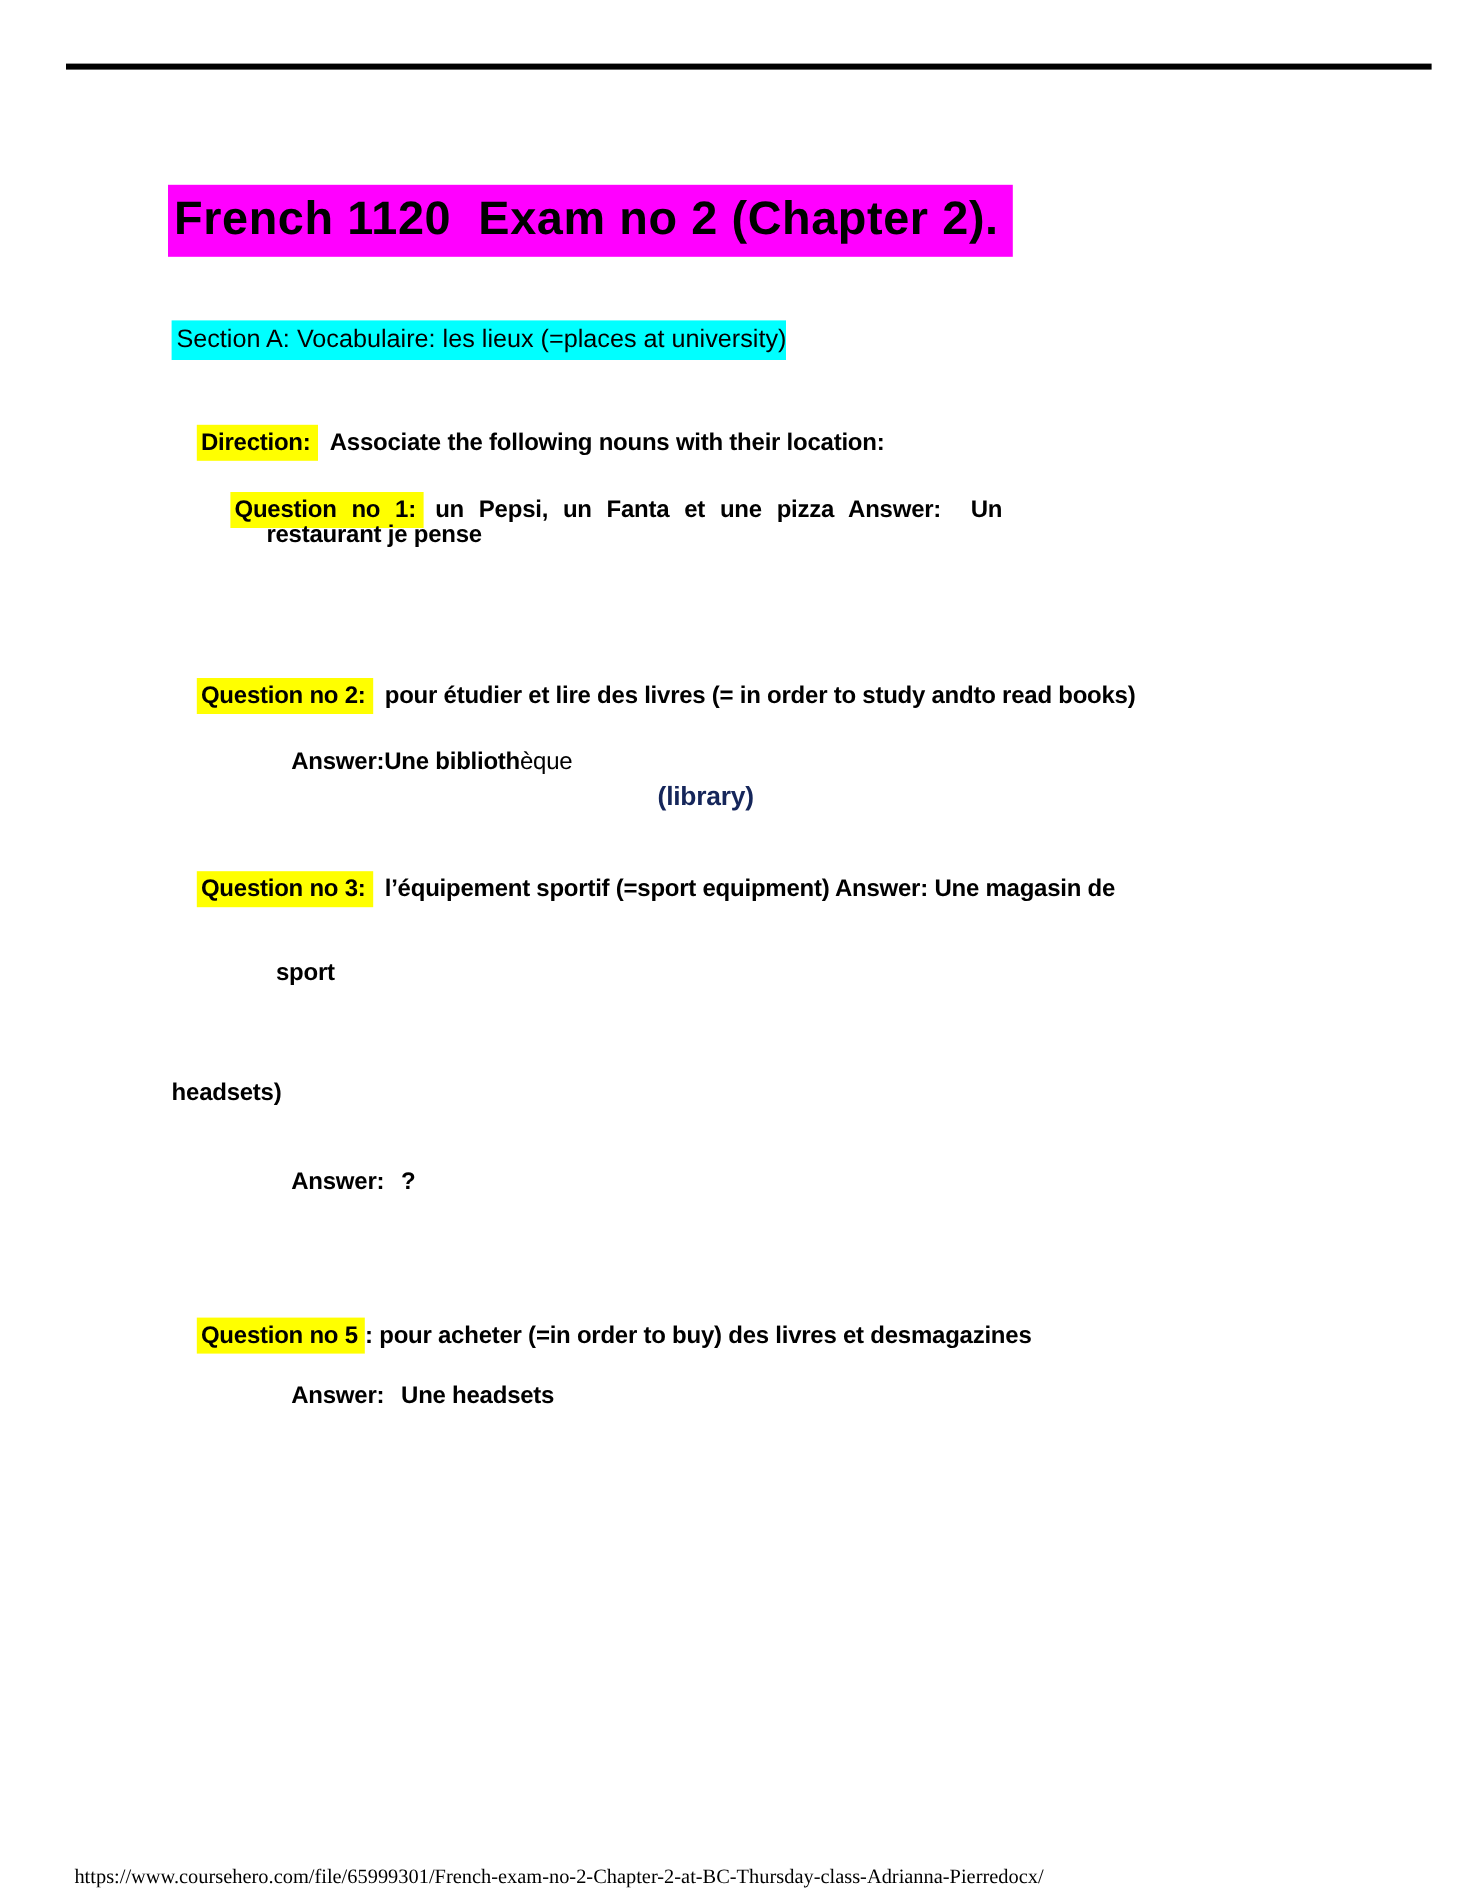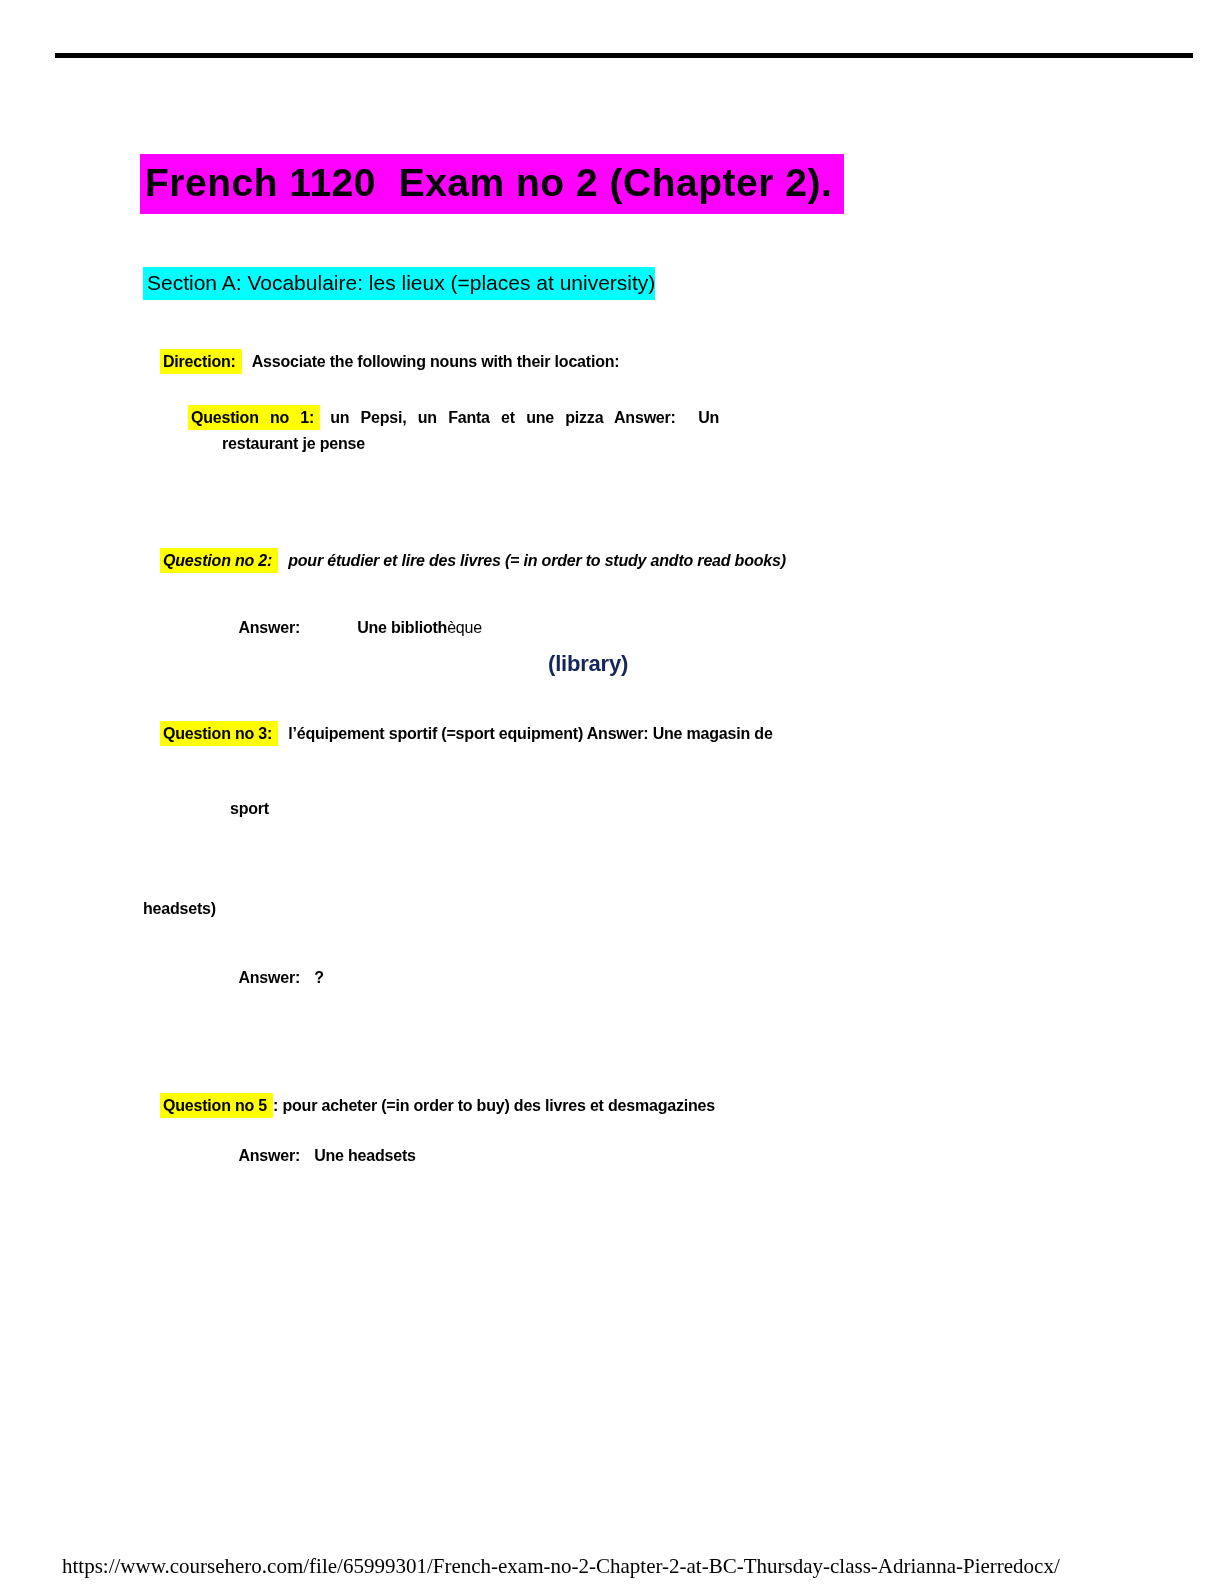--- a/index.html
+++ b/index.html
@@ -26,34 +26,34 @@
     background:var(--c-title-hl);
     padding:7px 12px 9px 5px;
     letter-spacing:0.5px;
   }
   .section{
     left:143px;top:267px;
     font-size:21px;font-weight:normal;
     background:var(--c-section-hl);
     padding:4px 0 5px 4px;
   }
-  .bline{font-size:16px;font-weight:bold;letter-spacing:-0.2px;line-height:1.25;}
+  .bline{font-size:20px;font-weight:bold;letter-spacing:-0.2px;line-height:1.25;}
   .hl{background:var(--c-q-hl);padding:4px 6px 4px 3px;}
   .gap-after{margin-right:10px;}
   .ws7{word-spacing:7px;}
   .ws3{word-spacing:3px;}
-  .ans-tab{margin-left:57px;text-align:right;}
+  .ans-tab{text-align:right;}
   .ans-gap{margin-left:14px;}
   .reg{font-weight:normal;}
   .library{color:var(--c-library);}
   .footer{
     font-family:"Liberation Serif",serif;
     font-size:16px;font-weight:normal;letter-spacing:0;
   }
-  .footer-url{font-size:21px;color:#000;text-decoration:none;}
+  .footer-url{font-size:17px;color:#000;text-decoration:none;}
 </style>
 </head>
 <body>
 
 <div class="page">
 
   <div class="abs rule"></div>
 
   <h1 class="abs title" style="margin:0;">French 1120  Exam no 2 (Chapter 2).</h1>
 
@@ -61,21 +61,21 @@
 
   <div class="abs bline" style="left:143px;top:332px;">
     <span class="hl gap-after">Direction:</span><span>Associate the following nouns with their location:</span>
   </div>
 
   <div class="abs bline ws7" style="left:143px;top:388px;">
     <span class="hl gap-after">Question no 1:</span><span>un Pepsi, un Fanta et une pizza Answer:  Un</span>
   </div>
   <div class="abs bline" style="left:222px;top:434px;">restaurant je pense</div>
 
-  <div class="abs bline" style="left:143px;top:531px;font-style:italic;">
+  <div class="abs bline" style="left:143px;top:543px;">
     <span class="hl gap-after">Question no 2:</span><span>pour étudier et lire des livres (= in order to study andto read books)</span>
   </div>
   <div class="abs bline" style="left:222px;top:598px;">
     <span>Answer:</span><span class="ans-tab"><span>Une biblioth</span><span class="reg">èque</span></span>
   </div>
   <div class="abs bline library" style="left:548px;top:650px;font-size:22px;">(library)</div>
 
   <div class="abs bline" style="left:143px;top:704px;">
     <span class="hl gap-after">Question no 3:</span><span>l’équipement sportif (=sport equipment) Answer: Une magasin de</span>
   </div>

